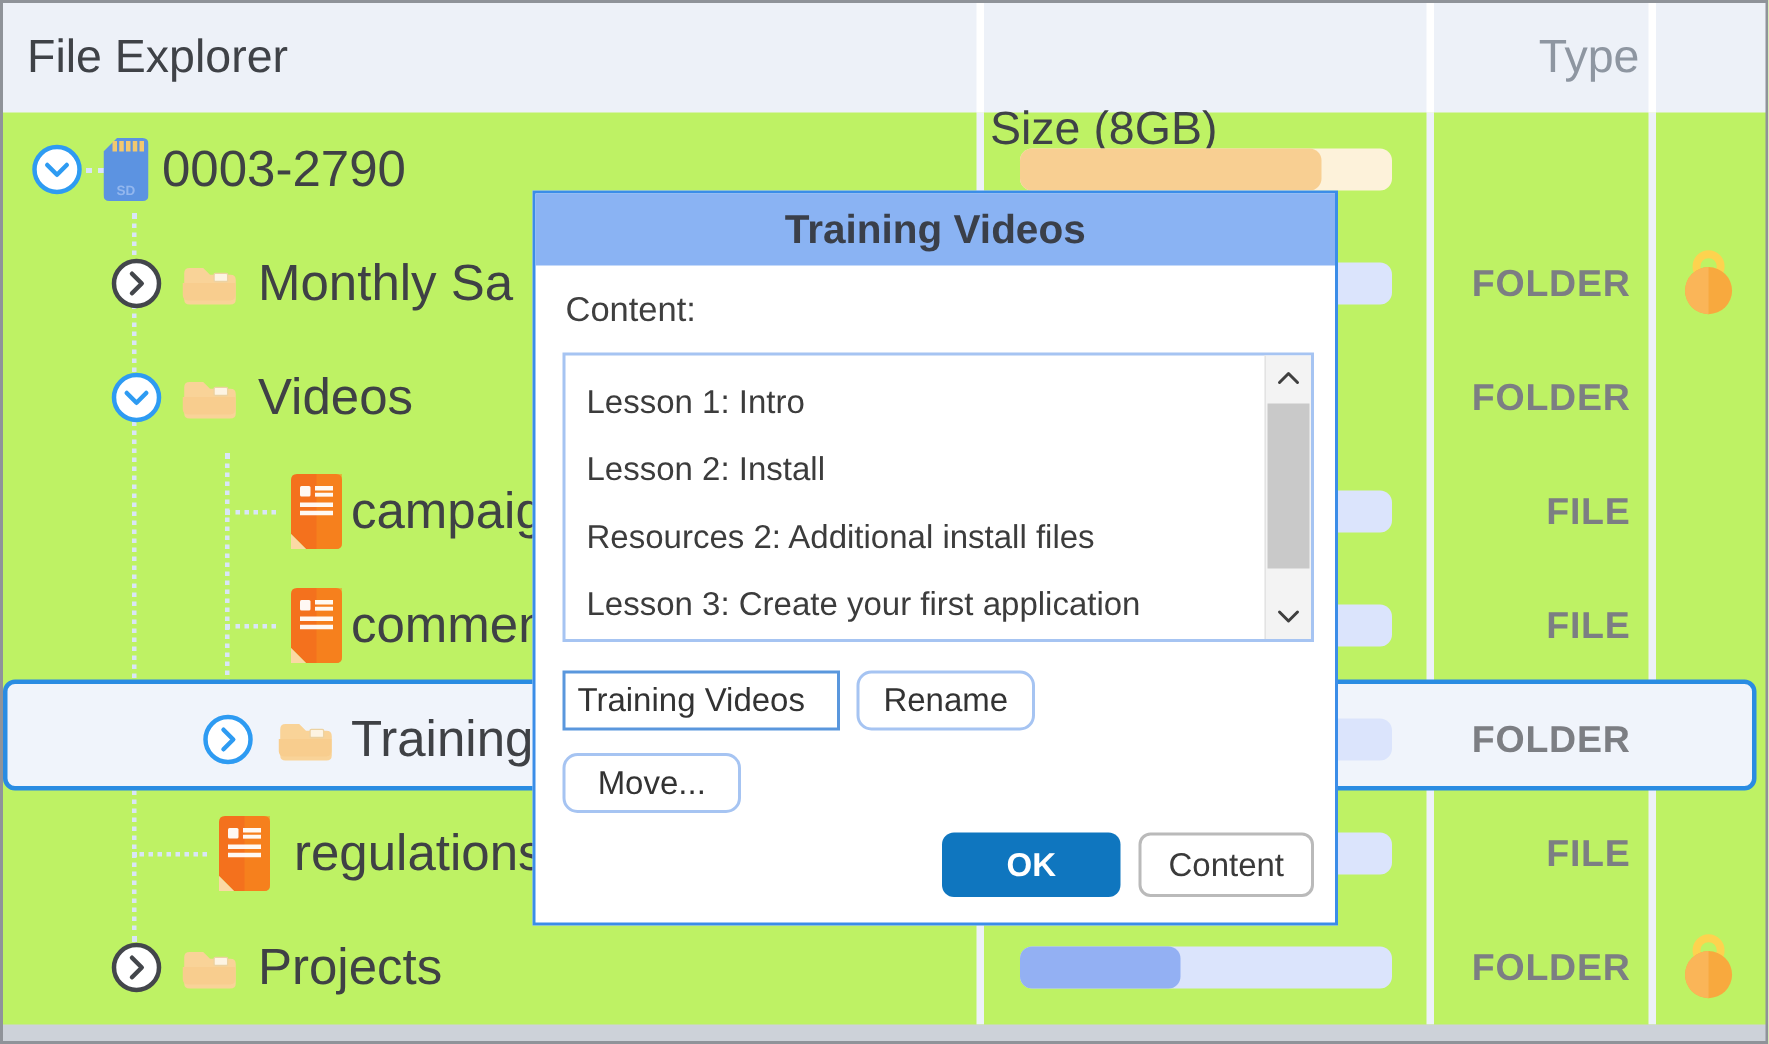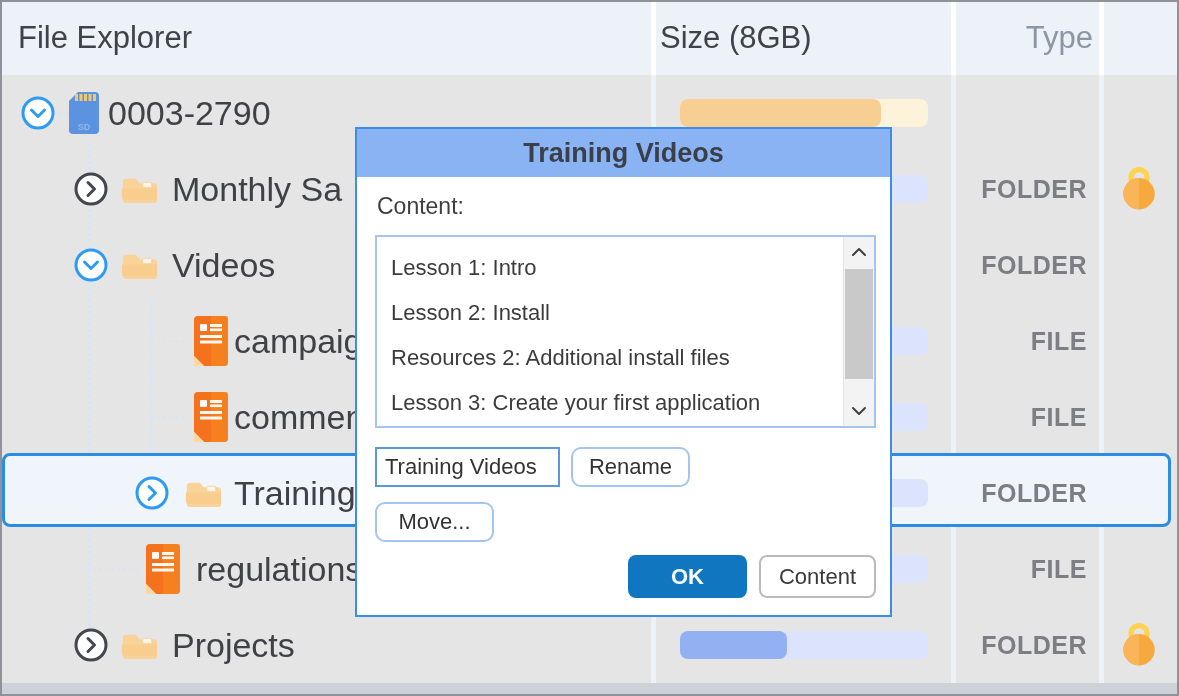--- a/index.html
+++ b/index.html
@@ -1,23 +1,23 @@
 <!DOCTYPE html>
 <html><head>
 <meta charset="utf-8">
 <style>
   html,body{margin:0;padding:0;background:#fff;}
-  .app{position:relative;width:1179px;height:696px;background:#e5e5e5;overflow:hidden;
+  .app{position:relative;width:1179px;height:696px;background:#bef264;overflow:hidden;
        font-family:"Liberation Sans",sans-serif;-webkit-font-smoothing:antialiased;}
   .frame{position:absolute;inset:0;border:2px solid #8f9399;z-index:60;pointer-events:none;}
   
   .header{position:absolute;left:0;top:0;width:1179px;height:75px;background:#edf1f8;z-index:2;}
   .h-cell{position:absolute;top:0;height:75px;line-height:75px;font-size:31px;color:#3f4247;}
   .h-file{left:18px;}
-  .h-size{left:660px;}
+  .h-size{left:660px;margin-top:48px;}
   .h-type{left:955px;width:138px;text-align:right;color:#8e96a1;}
   .h-sep{position:absolute;top:0;width:5px;height:75px;background:#ffffff;}
   
   .rowsep{position:absolute;top:75px;width:5px;height:608px;background:#edf1f8;z-index:1;}
   .row{position:absolute;left:0;width:1179px;height:76px;z-index:4;}
   .lbl{position:absolute;top:0;height:76px;line-height:76px;font-size:34px;color:#3f4145;white-space:nowrap;}
   .chev{position:absolute;top:21px;width:34px;height:34px;}
   .ic{position:absolute;}
   .ic-folder{top:23px;width:38px;height:31px;}
   .ic-sd{top:17px;width:30px;height:42px;}

